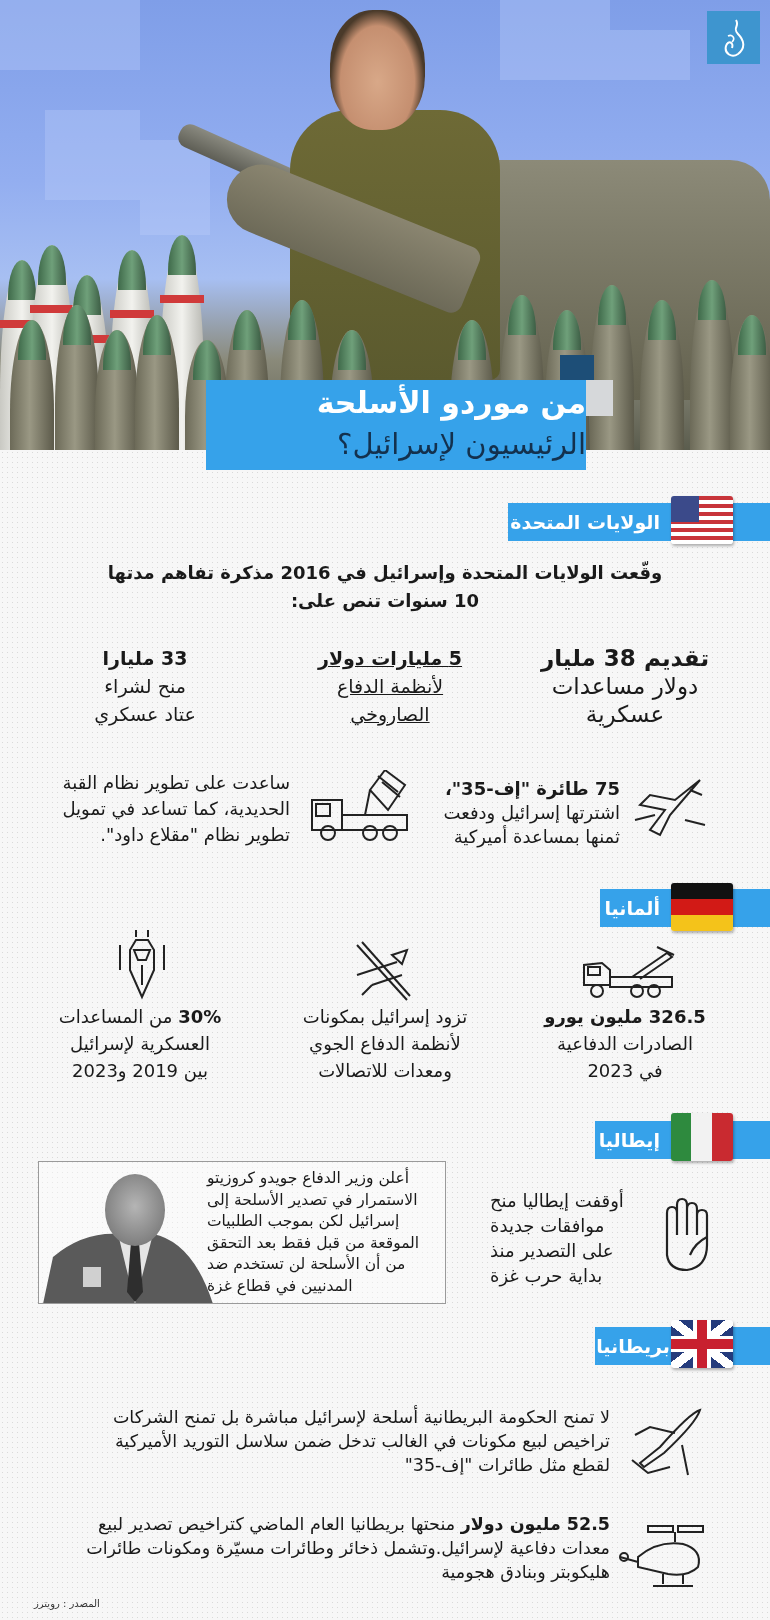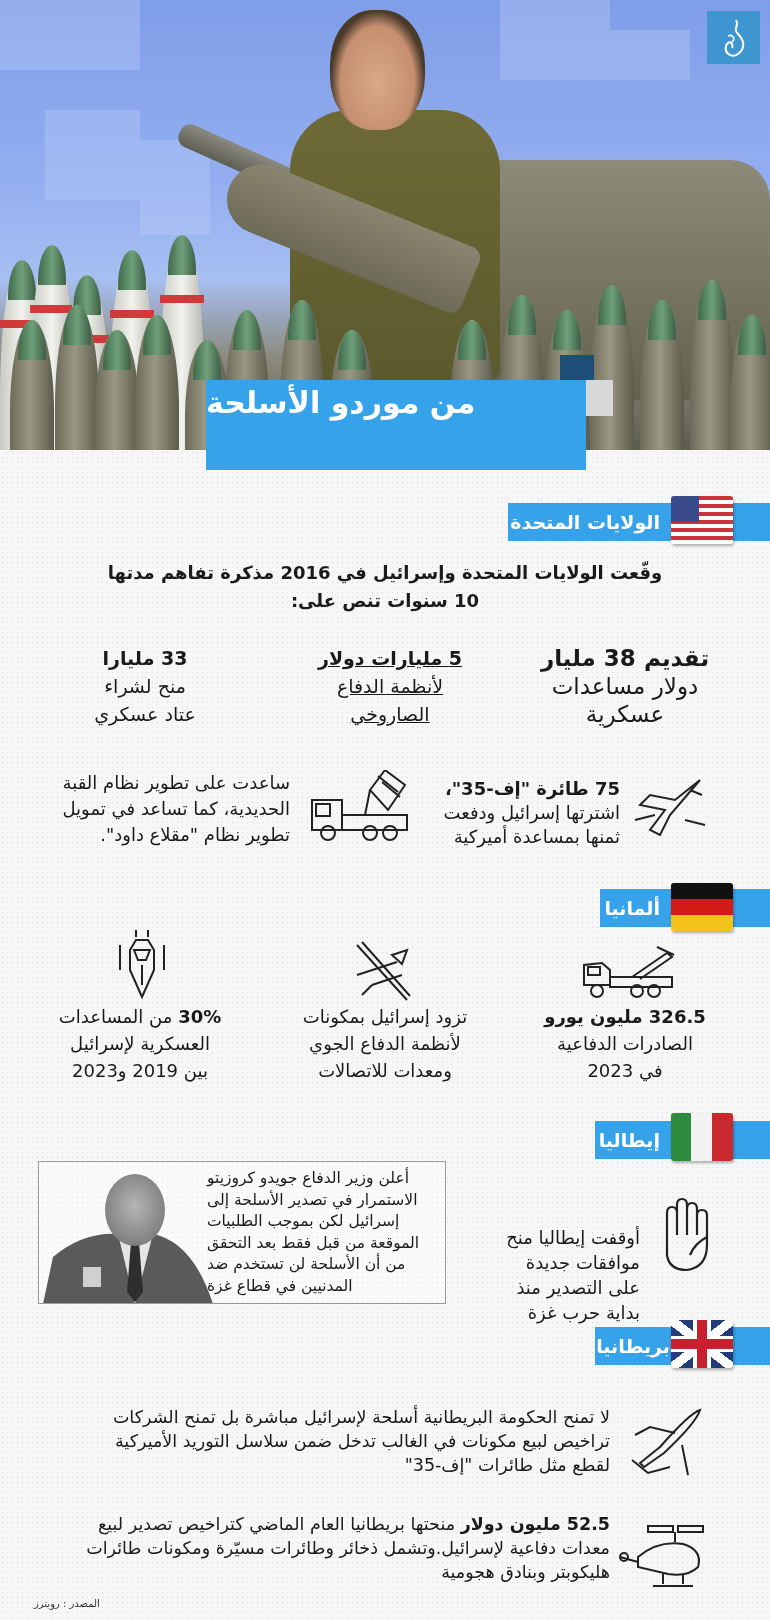--- a/index.html
+++ b/index.html
@@ -63,21 +63,21 @@
 
   .logo {
     position: absolute; left: 707px; top: 11px; width: 53px; height: 53px;
     background: #3e95cf; display: flex; align-items: center; justify-content: center;
   }
 
   .title-deco1 { position: absolute; left: 560px; top: 355px; width: 34px; height: 30px; background: #1d4e77; }
   .title-deco2 { position: absolute; left: 577px; top: 380px; width: 36px; height: 36px; background: #d6d8da; }
   .title-box {
     position: absolute; left: 206px; top: 380px; width: 380px; height: 90px;
-    background: #36a2ea; text-align: left; direction: rtl;
+    background: #36a2ea; text-align: right; direction: rtl;
   }
   .title-l1 { display:block; color: #fff; font-weight: bold; font-size: 30px; line-height: 42px; margin-top: 2px; }
   .title-l2 { display:block; color: #13314e; font-size: 29px; line-height: 40px; }
 
   
   .sec-bar {
     position: absolute; height: 38px; background: #36a2ea; right: 0;
   }
   .sec-label {
     position: absolute; color: #fff; font-weight: bold; font-size: 19px; line-height: 38px; direction: rtl;
@@ -156,20 +156,21 @@
   <svg width="32" height="40" viewBox="0 0 32 40">
     <path d="M18 2 C22 8 14 10 20 16 C26 22 28 30 20 36 C14 40 6 36 8 28 C10 22 16 24 14 30" fill="none" stroke="#fff" stroke-width="2"></path>
     <path d="M10 18 C14 16 18 20 14 24" fill="none" stroke="#fff" stroke-width="1.6"></path>
   </svg>
 </div>
 
 <div class="title-deco1"></div>
 <div class="title-deco2"></div>
 <div class="title-box">
   <span class="title-l1">من موردو الأسلحة</span>
+  <span class="title-l2">الرئيسيون لإسرائيل؟</span>
 </div>
 
 <div class="sec-bar" style="top:503px;width:262px;"></div>
 <div class="flag flag-us" style="left:671px;top:496px;"></div>
 <div class="sec-label" style="right:110px;top:503px;">الولايات المتحدة</div>
 
 <div class="txt bold" style="left:90px;top:559px;width:590px;font-size:18px;line-height:28px;">
   <span>وقّعت الولايات المتحدة وإسرائيل في 2016 مذكرة تفاهم مدتها</span><br>
   <span>10 سنوات تنص على:</span>
 </div>
@@ -268,21 +269,21 @@
 <div class="sec-bar" style="top:1121px;width:175px;"></div>
 <div class="flag flag-it" style="left:671px;top:1113px;"></div>
 <div class="sec-label" style="right:110px;top:1121px;margin-left:34px;">إيطاليا</div>
 
 <svg class="icon" style="left:655px;top:1195px;" width="60" height="80" viewBox="0 0 60 80">
   <g fill="none" stroke="#222" stroke-width="2.2">
     <path d="M12 45 L12 18 Q12 12 17 12 Q22 12 22 18 L22 10 Q22 4 27 4 Q32 4 32 10 L32 14 Q32 8 37 8 Q42 8 42 14 L42 20 Q42 15 47 15 Q52 15 52 20 L52 50 Q52 72 32 75 Q14 75 12 60 Z"></path>
     <path d="M22 18 L22 40 M32 14 L32 40 M42 20 L42 40 M35 60 Q40 48 52 42"></path>
   </g>
 </svg>
-<div class="txt" style="left:490px;top:1225px;width:150px;text-align:right;font-size:18px;line-height:25px;">
+<div class="txt" style="left:490px;top:1188px;width:150px;text-align:left;font-size:18px;line-height:25px;">
   <span>أوقفت إيطاليا منح</span><br>
   <span>موافقات جديدة</span><br>
   <span>على التصدير منذ</span><br>
   <span>بداية حرب غزة</span>
 </div>
 
 <div class="quote-box">
   <svg class="minister" viewBox="0 0 175 132">
     <defs>
       <radialGradient id="hd" cx="50%" cy="45%" r="55%">

